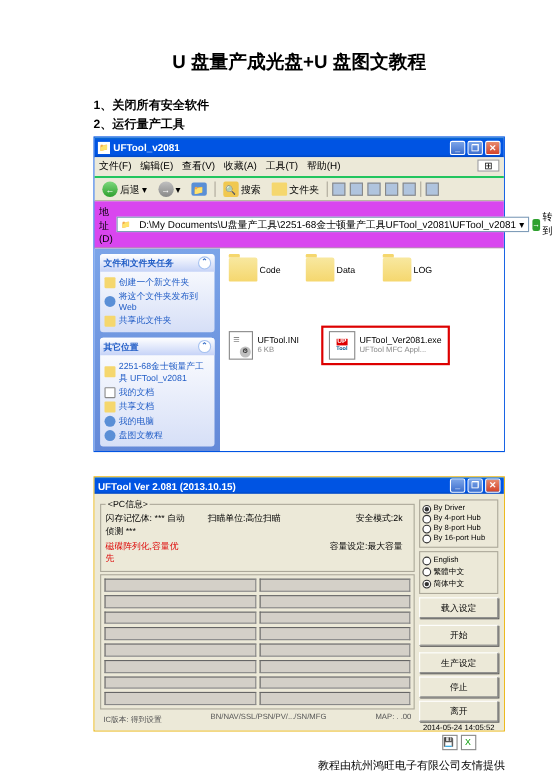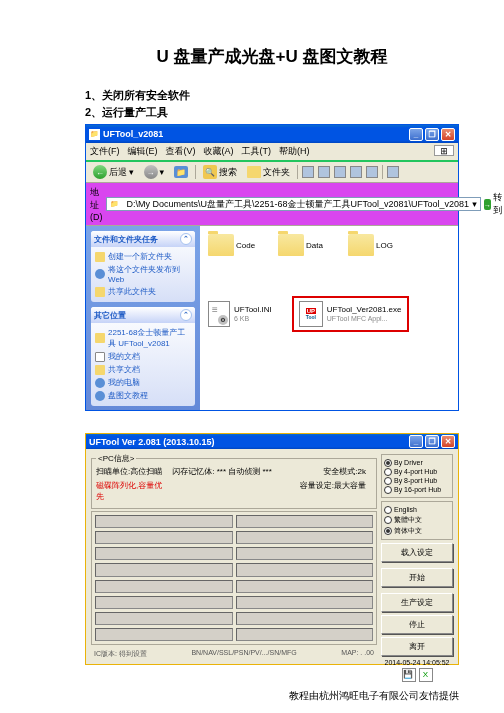--- a/index.html
+++ b/index.html
@@ -250,22 +250,22 @@
         <div class="win-btn">_</div>
         <div class="win-btn">❐</div>
         <div class="win-btn close">✕</div>
       </div>
     </div>
     <div class="w2-body">
       <div class="w2-left">
         <div class="groupbox">
           <div class="groupbox-title">&lt;PC信息&gt;</div>
           <div class="top-labels">
+            <span><span class="info-row">闪存记忆体: *** 自动侦测 ***</span></span>
             <span>扫瞄单位:高位扫瞄</span>
-            <span><span class="info-row">闪存记忆体: *** 自动侦测 ***</span></span>
             <span>安全模式:2k</span>
           </div>
           <div class="top-labels">
             <span class="warn" style="color:#d00">磁碟阵列化,容量优先</span>
             <span></span>
             <span>容量设定:最大容量</span>
           </div>
         </div>
         <div class="grid-area">
           <div class="slot"></div>

